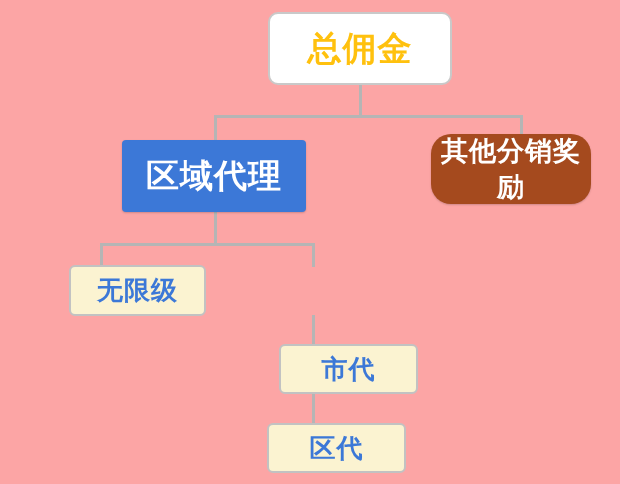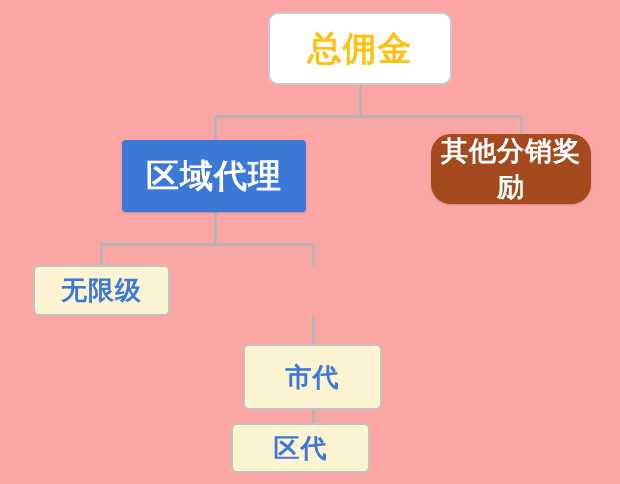--- a/index.html
+++ b/index.html
@@ -48,24 +48,25 @@
     color: #ffffff;
     font-size: 27px;
     box-shadow: 0 1px 2px rgba(0,0,0,0.18);
   }
   .node-cream {
     background: #fbf3d1;
     border: 2px solid #c2c2c2;
     border-radius: 6px;
     color: #3c78d7;
     font-size: 26px;
+    margin-left: 36px;
   }
   .node-unlimited { left: 33px;  top: 265px; width: 137px; height: 51px; }
   .node-province  { left: 243px; top: 265px; width: 139px; height: 51px; }
-  .node-city      { left: 243px; top: 344px; width: 139px; height: 66px; }
+  .node-city      { left: 243px; top: 344px; width: 139px; height: 50px; }
   .node-district  { left: 231px; top: 423px; width: 139px; height: 50px; }
 
   .line {
     position: absolute;
     background: #b5b5b5;
   }
   .line-v1 { left: 359px; top: 84px;  width: 3px;   height: 33px; }
   .line-h1 { left: 214px; top: 115px; width: 309px; height: 3px;  }
   .line-v2 { left: 214px; top: 115px; width: 3px;   height: 27px; }
   .line-v3 { left: 520px; top: 115px; width: 3px;   height: 29px; }

